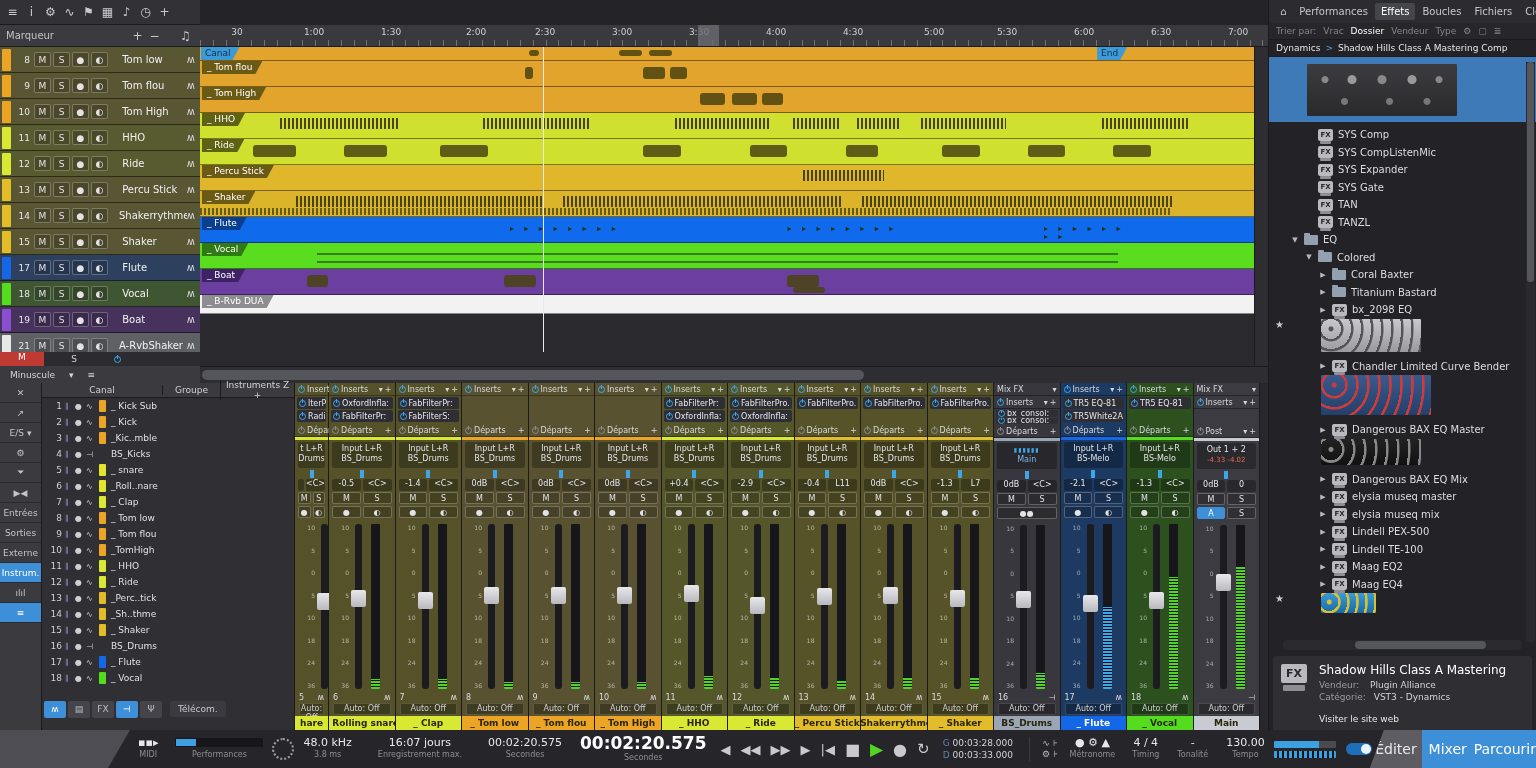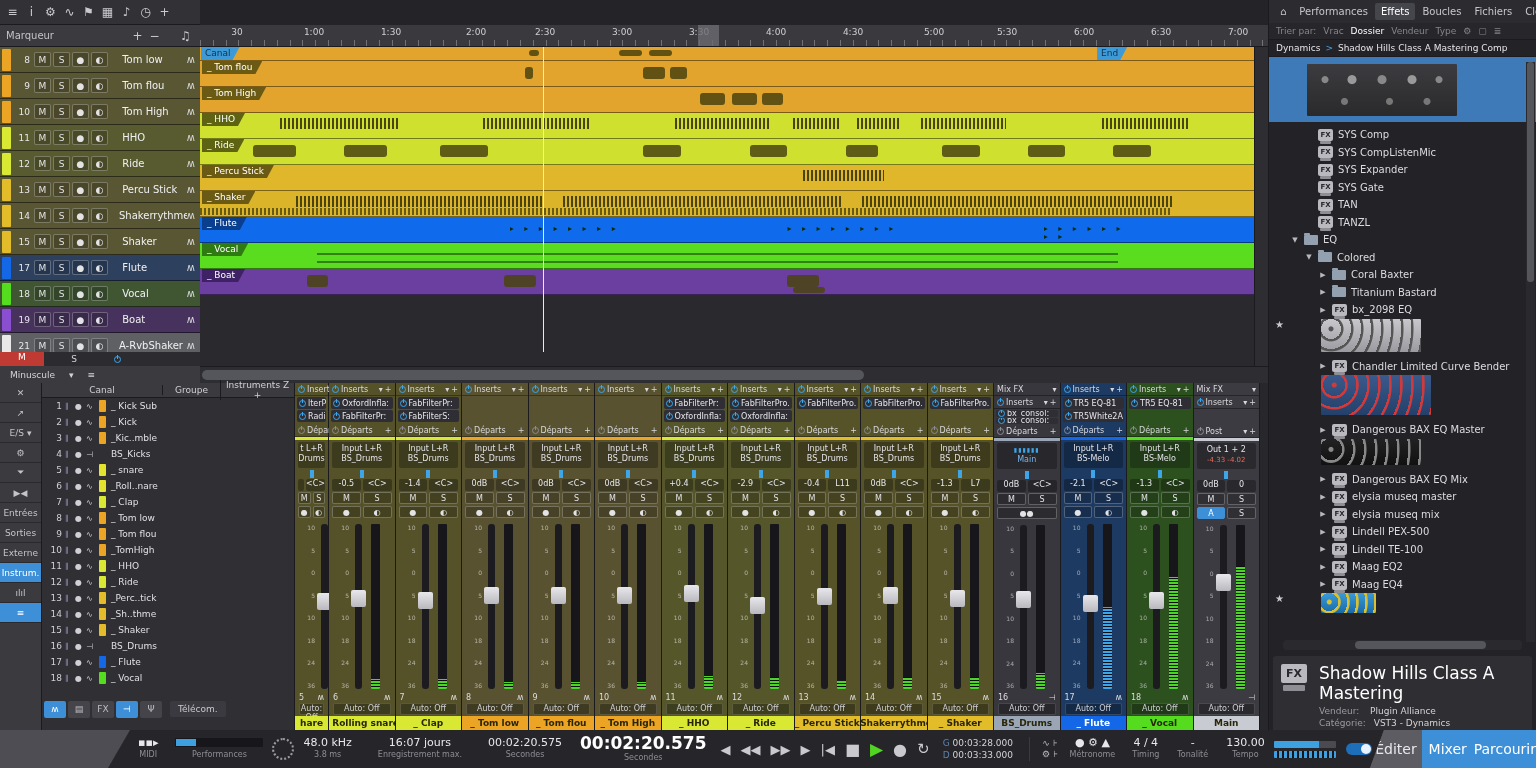--- a/index.html
+++ b/index.html
@@ -365,20 +365,23 @@
         <div class="thin" style="left: 11%; width: 75%; top: 38%; background: rgb(42, 106, 16);"></div>
         <div class="thin" style="left: 11%; width: 75%; top: 72%; background: rgb(42, 106, 16);"></div>
       </div>
       <div class="lane" style="height: 26px; background: rgb(107, 63, 160);">
         <span class="clip-tag" style="background: rgb(63, 34, 102);">_ Boat</span>
         <div class="blob" style="left: 10%; width: 2%; top: 25%; height: 45%;"></div>
         <div class="blob" style="left: 28.5%; width: 3%; top: 25%; height: 45%;"></div>
         <div class="blob" style="left: 55%; width: 3%; top: 25%; height: 45%;"></div>
         <div class="blob" style="left: 55.5%; width: 3%; top: 72%; height: 22%;"></div>
       </div>
+      <div class="lane" style="height: 19px; background: rgb(242, 242, 242);">
+        <span class="clip-tag" style="background: rgb(142, 142, 146);">_ B-Rvb DUA</span>
+      </div>
       <div id="playhead" style="left: 342.828px;"></div>
       <div class="flagmark" style="left: 1px;">Canal</div>
       <div class="flagmark" style="left: 897.12px;">End</div>
     </div>
   <div class="abs" id="arr-vscroll"></div>
   <div class="abs" id="arr-hscroll">
       <div class="thumb"></div>
     </div>
   <div class="abs" id="mixer">
     <div id="mx-side">
@@ -1686,21 +1689,21 @@
       </div>
     <div id="br-hscroll">
         <div class="thumb"></div>
       </div>
     <div id="br-info">
       <div style="position:absolute;left:8px;top:8px;">
         <div style="width:26px;height:19px;background:#b9b9bf;border-radius:2px;color:#2a2a2e;font-size:11px;font-weight:bold;text-align:center;line-height:19px;">FX</div>
         <div style="width:22px;height:6px;background:#8e8e94;border-radius:1px;margin:2px 0 0 2px;"></div>
       </div>
       <div style="margin-left:38px;">
-        <div style="font-size:17px;color:#fff;">Shadow Hills Class A Mastering</div>
+        <div style="font-size:12px;color:#fff;">Shadow Hills Class A Mastering</div>
         <div style="font-size:9px;color:#9a9aa0;margin-top:3px;"><span>Vendeur:</span>
           <span style="color:#d4d4d8;margin-left:8px;">Plugin Alliance</span></div>
         <div style="font-size:9px;color:#9a9aa0;margin-top:2px;"><span>Catégorie:</span>
           <span style="color:#d4d4d8;margin-left:5px;">VST3 - Dynamics</span></div>
         <div style="font-size:9px;color:#e8e8ec;margin-top:12px;">Visiter le site web</div>
       </div>
     </div>
   </div>
   <div class="abs" id="transport">
     <div id="tp-bar">

